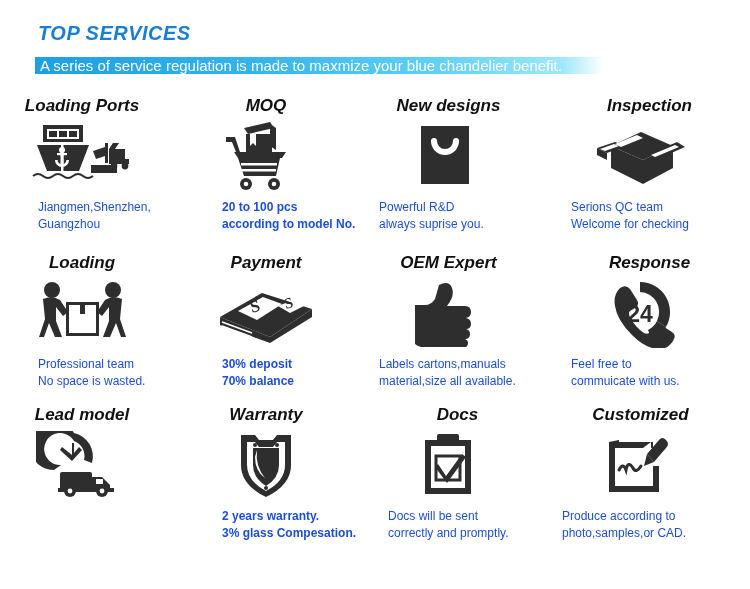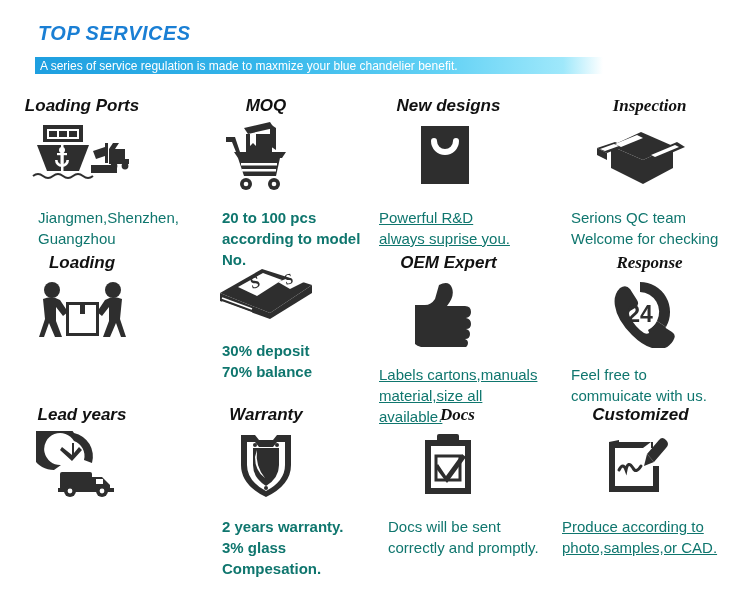--- a/index.html
+++ b/index.html
@@ -44,21 +44,21 @@
     left: 35px;
     top: 57px;
     width: 568px;
     height: 17px;
     background: linear-gradient(to right, #1e9fe0 0%, #35b6ea 40%, #63d2f5 72%, #9fe8fb 93%, #ffffff 100%);
     display: flex;
     align-items: center;
   }
   .subtitle-text {
     color: #ffffff;
-    font-size: 12px;
+    font-size: 15px;
     font-family: "Liberation Sans", sans-serif;
     padding-left: 5px;
     white-space: nowrap;
     line-height: 1;
   }
 
   
   .grid {
     position: absolute;
     left: 0;
@@ -88,42 +88,42 @@
     height: 76px;
     display: flex;
     align-items: center;
     justify-content: center;
     margin-top: 2px;
   }
   .cell-icon svg {
     display: block;
   }
   .cell-body {
-    margin-top: 13px;
-    font-family: "Liberation Sans", sans-serif;
-    font-size: 15px;
-    color: #0f766e;
+    margin-top: 5px;
+    font-family: "Liberation Sans", sans-serif;
+    font-size: 12px;
+    color: #1d4ed8;
     line-height: 1.42;
     white-space: pre-line;
   }
   
   .col1 .cell-body { padding-left: 38px; }
   .col2 .cell-body { padding-left: 34px; font-weight: bold; }
-  .col3 .cell-body { padding-left: 13px; text-decoration: underline; }
+  .col3 .cell-body { padding-left: 13px; }
   .col4 .cell-body { padding-left: 22px; }
 
   .col1 .cell-icon { padding-right: 22px; }
   .col2 .cell-icon { padding-right: 22px; }
   .col3 .cell-icon { padding-right: 26px; }
   .col4 .cell-icon { padding-right: 20px; text-decoration: underline; }
 
   .col1 .cell-heading { padding-right: 24px; }
   .col2 .cell-heading { padding-right: 22px; }
   .col3 .cell-heading { padding-right: 18px; }
-  .col4 .cell-heading { padding-right: 0; font-family: Liberation Serif, serif; }
+  .col4 .cell-heading { padding-right: 0; }
 </style>
 </head>
 <body>
 
 <div class="page">
 
   <div class="header">
     <div class="title">TOP SERVICES</div>
     <div class="subtitle-bar">
       <span class="subtitle-text">A series of service regulation is made to maxmize your blue chandelier benefit.</span>
@@ -234,23 +234,26 @@
             <circle cx="19" cy="10" r="8"></circle>
             <path d="M10 19 q9 -4 17 1 l8 12 l-5 4 l-7 -9 v14 l6 16 h-7 l-6 -14 l-5 14 H6 l6 -18 Z"></path>
             <circle cx="80" cy="10" r="8"></circle>
             <path d="M89 19 q-9 -4 -17 1 l-8 12 l5 4 l7 -9 v14 l-6 16 h7 l6 -14 l5 14 h5 l-6 -18 Z"></path>
             <rect x="33" y="22" width="33" height="34"></rect>
             <rect x="36" y="25" width="27" height="28" fill="#ffffff"></rect>
             <rect x="47" y="25" width="5" height="9"></rect>
           </g>
         </svg>
       </div>
+      <div class="cell-body">Professional team
+No space is wasted.</div>
     </div>
 
     <div class="cell col2">
+      <div class="cell-heading">Payment</div>
       <div class="cell-icon">
         <svg width="100" height="68" viewBox="0 0 100 68">
           <g fill="#2e2e2e">
             <path d="M4 38 L46 14 L96 30 L54 58 Z"></path>
             <path d="M4 38 v8 l50 18 v-6 Z"></path>
             <path d="M54 58 v6 l42 -26 v-8 Z"></path>
             <path d="M22 32 L47 18 L66 25 L41 41 Z" fill="#ffffff"></path>
             <path d="M62 27 L80 20 L92 25 L74 34 Z" fill="#ffffff"></path>
             <text x="36" y="34" font-family="Liberation Serif, serif" font-size="17" font-weight="bold" fill="#2e2e2e" transform="rotate(-16 36 34)">S</text>
             <text x="70" y="30" font-family="Liberation Serif, serif" font-size="15" font-weight="bold" fill="#2e2e2e" transform="rotate(-16 70 30)">S</text>
@@ -288,21 +291,21 @@
             <path d="M22 8 q6 -4 10 1 l7 11 q3 5 -2 8 l-5 3 q-2 2 0 6 q5 10 14 16 q4 2 6 -1 l3 -5 q3 -5 8 -2 l11 7 q5 3 1 9 q-5 8 -14 8 q-13 0 -27 -14 Q19 40 17 26 q-2 -11 5 -18 Z" transform="translate(-2,2)"></path>
             <text x="40" y="44" text-anchor="middle" font-family="Liberation Sans, sans-serif" font-size="23" font-weight="bold" fill="#2e2e2e">24</text>
           </g>
         </svg>
       </div>
       <div class="cell-body">Feel free to
 commuicate with us.</div>
     </div>
 
     <div class="cell col1">
-      <div class="cell-heading">Lead years</div>
+      <div class="cell-heading">Lead model</div>
       <div class="cell-icon">
         <svg width="94" height="68" viewBox="0 0 94 68">
           <g fill="#2e2e2e">
             <path d="M38 2 a24 24 0 1 0 -20 37 l7 -5 a16 16 0 1 1 13 -24 Z"></path>
             <path d="M38 2 a24 24 0 0 1 18 30 l-8 -3 a16 16 0 0 0 -10 -19 Z"></path>
             <path d="M36 12 v12 l-10 -8 l-2 3 l12 11 l10 -11 l-3 -3 l-5 6 V12 Z"></path>
             <rect x="24" y="41" width="32" height="18" rx="2"></rect>
             <path d="M56 46 h10 l8 8 v5 H56 Z"></path>
             <rect x="60" y="48" width="7" height="5" fill="#ffffff"></rect>
             <rect x="22" y="57" width="56" height="4"></rect>

